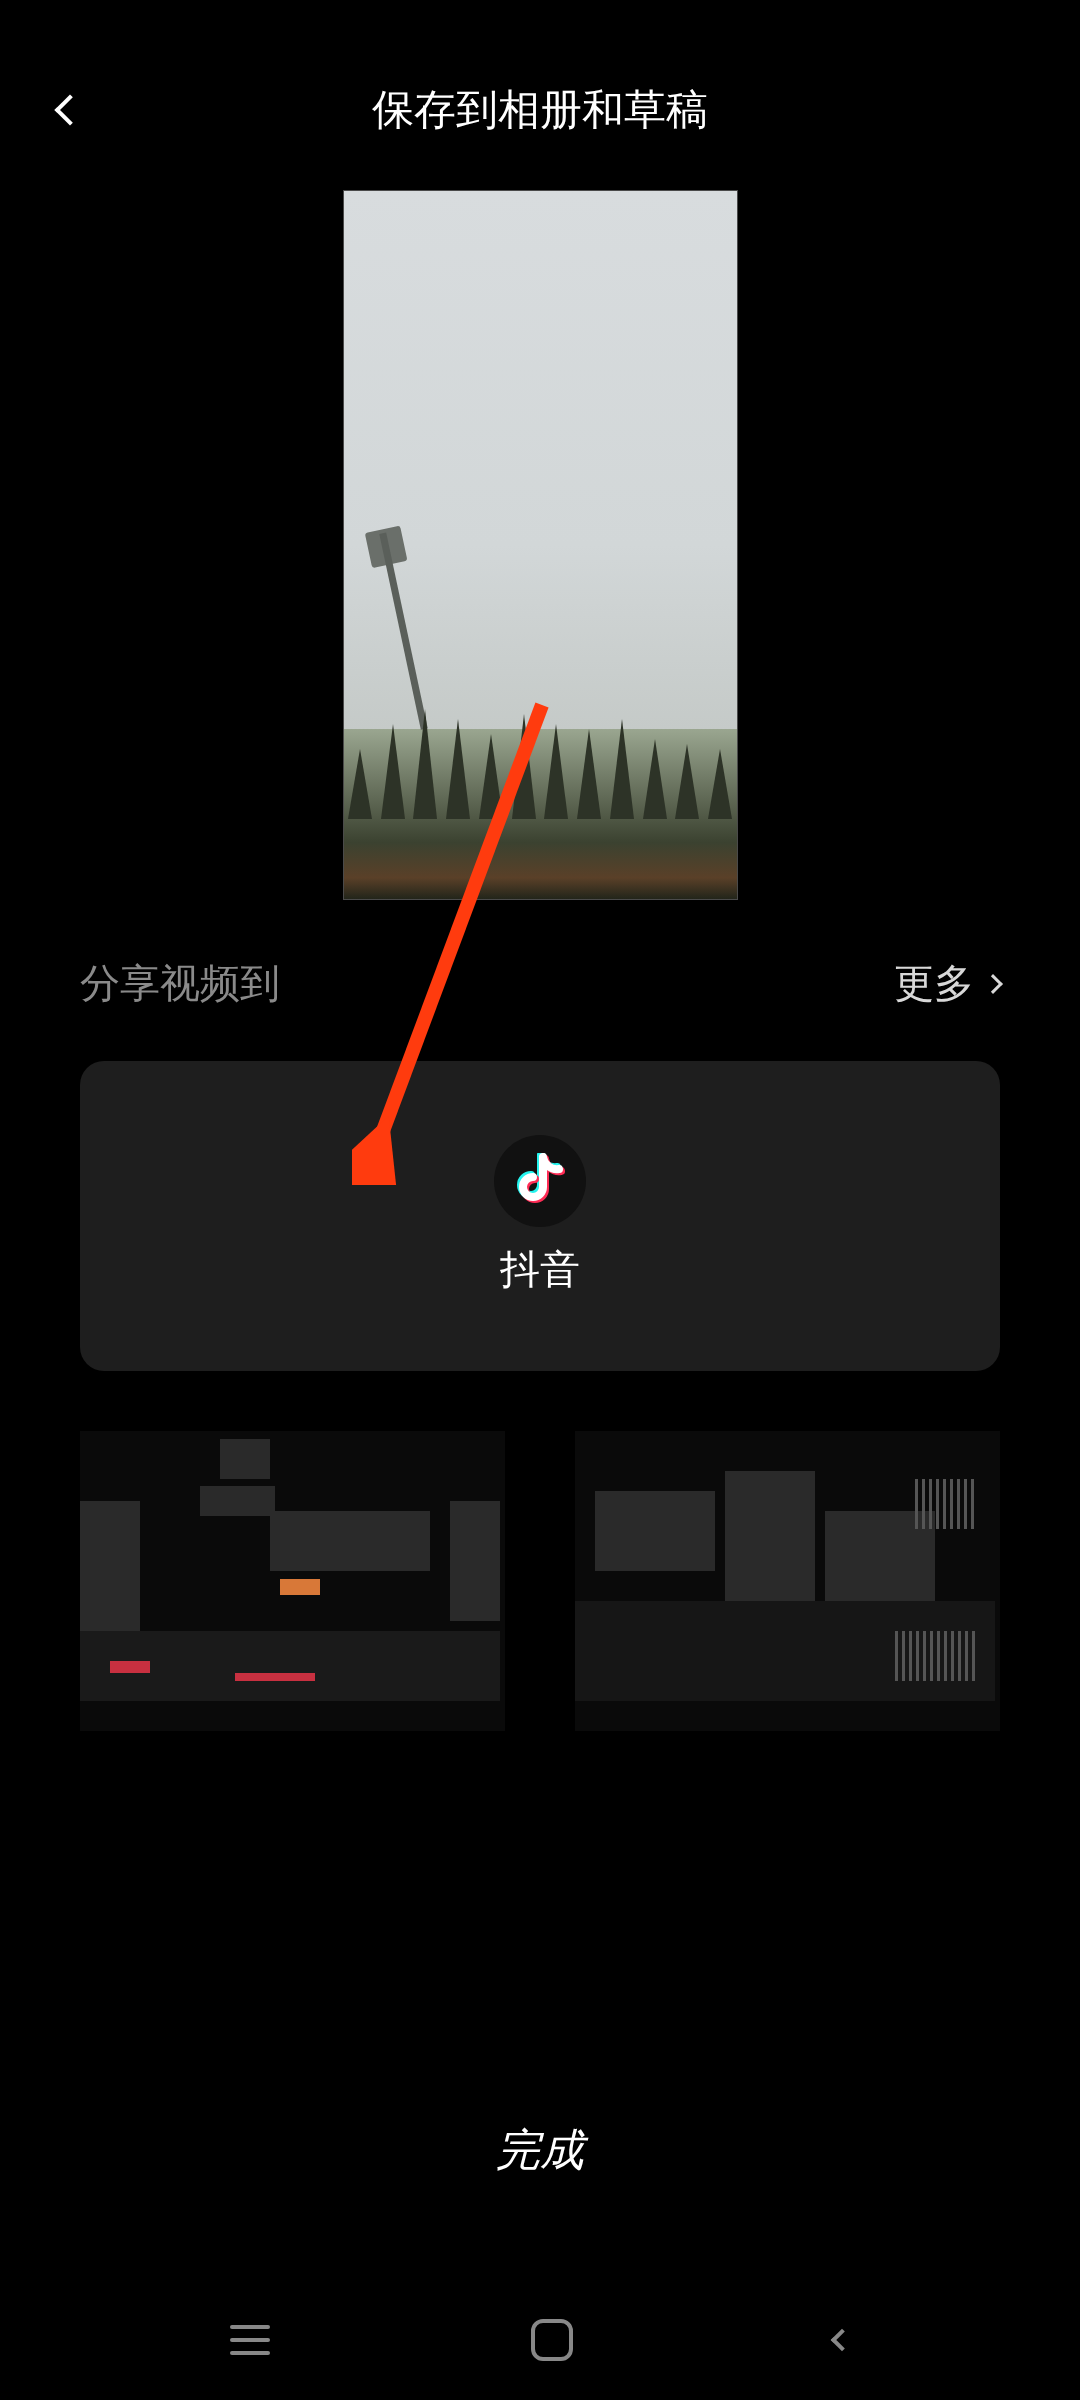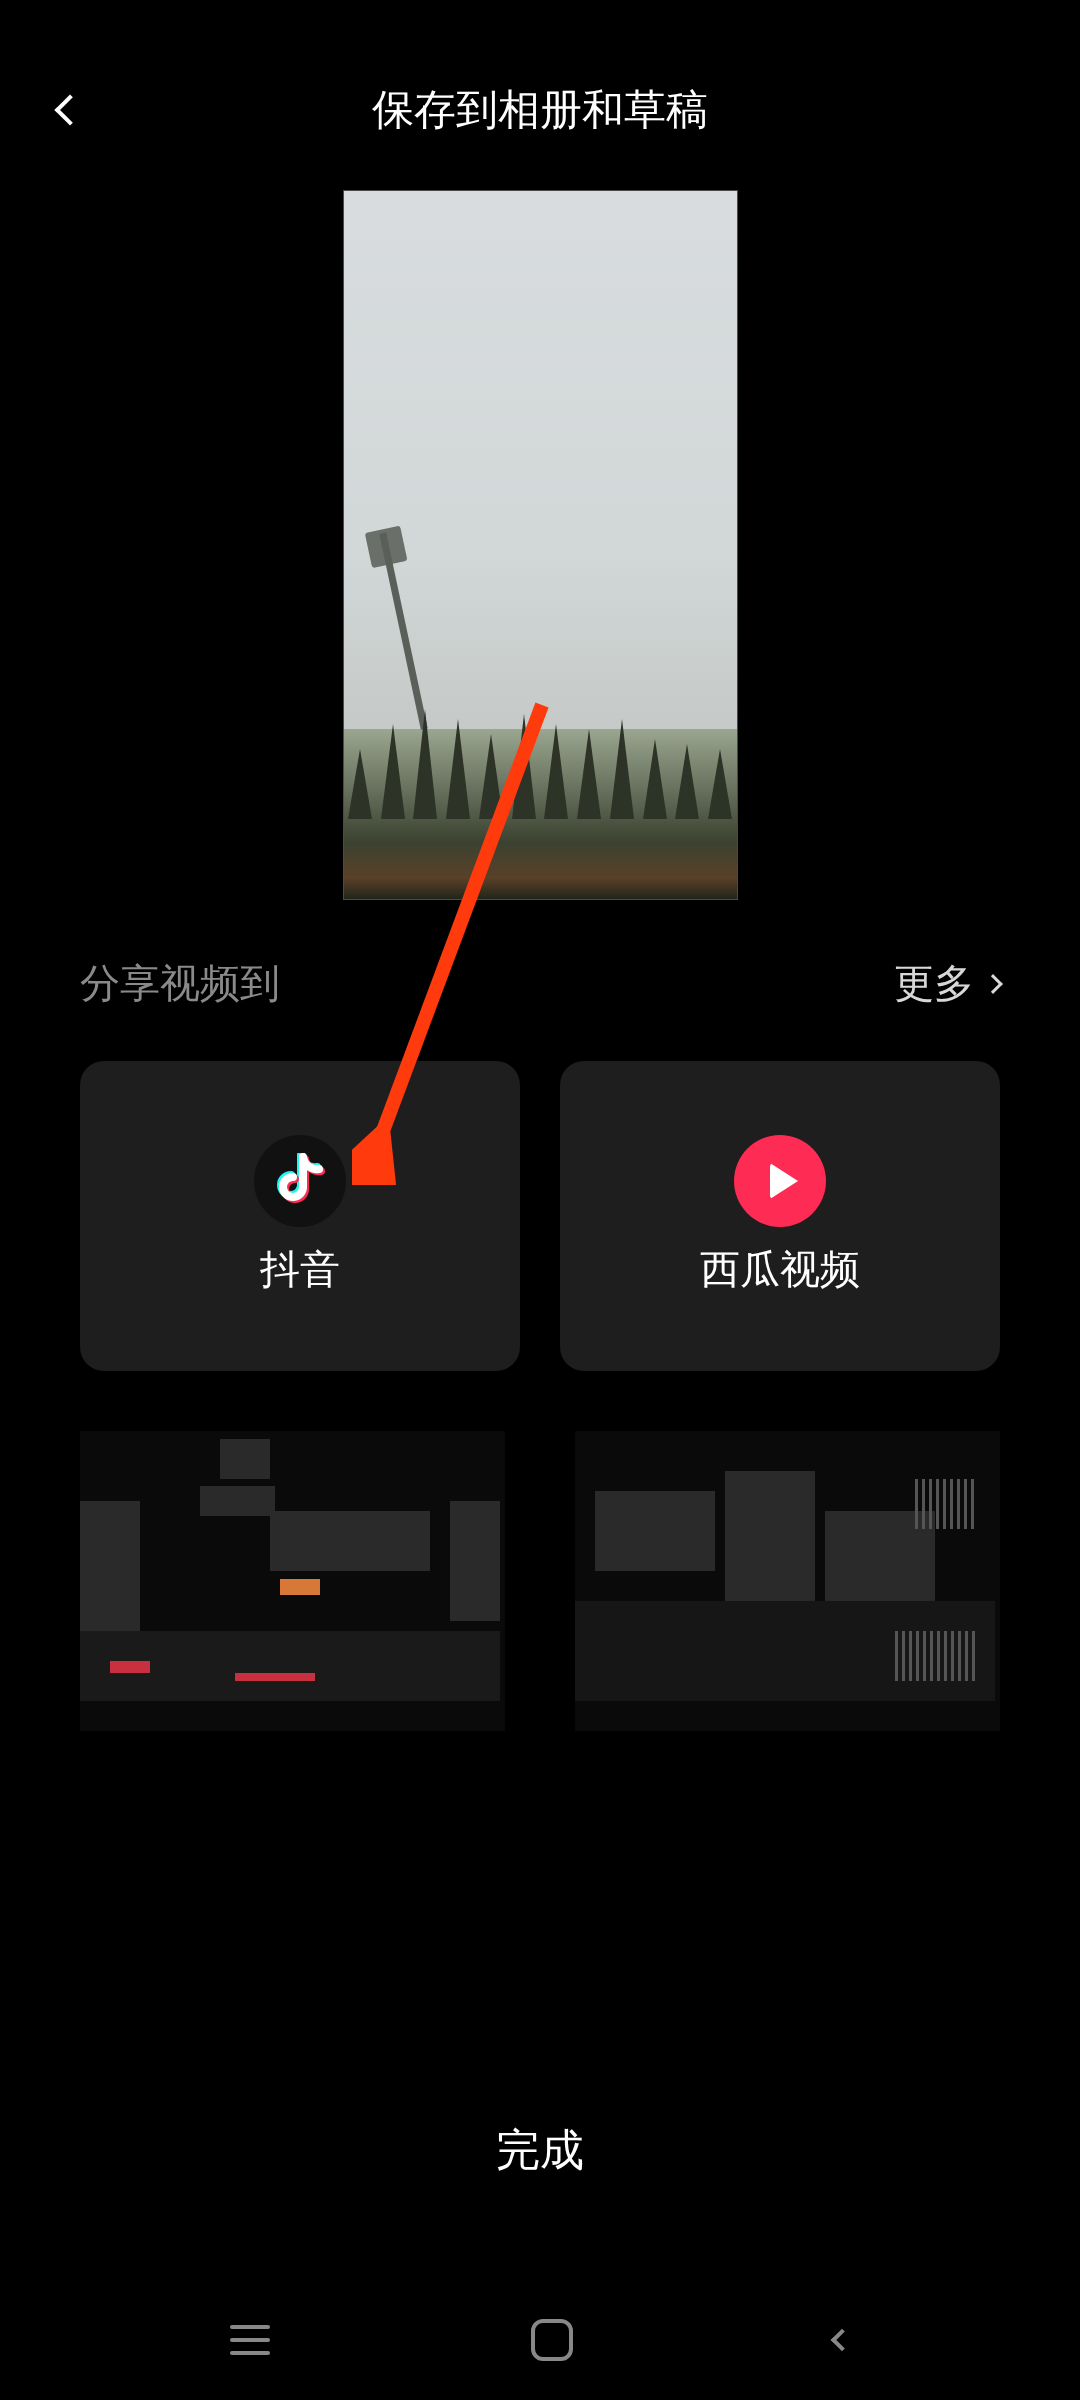--- a/index.html
+++ b/index.html
@@ -211,20 +211,21 @@
       position: absolute;
       background: repeating-linear-gradient(to right, #555 0 3px, transparent 3px 7px);
     }
     .done-btn {
       position: absolute;
       bottom: 220px;
       left: 50%;
       transform: translateX(-50%);
       font-size: 44px;
       color: #ffffff;
+      font-style: italic;
     }
     .arrow-annotation {
       position: absolute;
       left: 352px;
       top: 695px;
       pointer-events: none;
       z-index: 100;
     }
     .navbar {
       position: absolute;
@@ -310,26 +311,20 @@
         <div class="douyin-note">
           <svg width="50" height="56" viewBox="0 0 50 56">
             <path d="M28 4 v30 a10 10 0 1 1 -10 -10 M28 4 a14 14 0 0 0 16 12" fill="none" stroke="#25f4ee" stroke-width="8" stroke-linecap="round" transform="translate(-2,-2)"></path>
             <path d="M28 4 v30 a10 10 0 1 1 -10 -10 M28 4 a14 14 0 0 0 16 12" fill="none" stroke="#fe2c55" stroke-width="8" stroke-linecap="round" transform="translate(2,2)"></path>
             <path d="M28 4 v30 a10 10 0 1 1 -10 -10 M28 4 a14 14 0 0 0 16 12" fill="none" stroke="#ffffff" stroke-width="8" stroke-linecap="round"></path>
           </svg>
         </div>
       </div>
       <div class="card-label">抖音</div>
     </div>
-    <div class="share-card">
-      <div class="icon-circle xigua-icon">
-        <div class="xigua-play"></div>
-      </div>
-      <div class="card-label">西瓜视频</div>
-    </div>
   </div>
 </div>
 
 <div class="templates-row">
   <div class="template-thumb">
     <div class="tpl-block" style="left:140px;top:8px;width:50px;height:40px"></div>
     <div class="tpl-block" style="left:120px;top:55px;width:75px;height:30px"></div>
     <div class="tpl-block" style="left:0;top:70px;width:60px;height:140px"></div>
     <div class="tpl-block" style="left:190px;top:80px;width:160px;height:60px"></div>
     <div class="tpl-block" style="left:370px;top:70px;width:50px;height:120px"></div>

